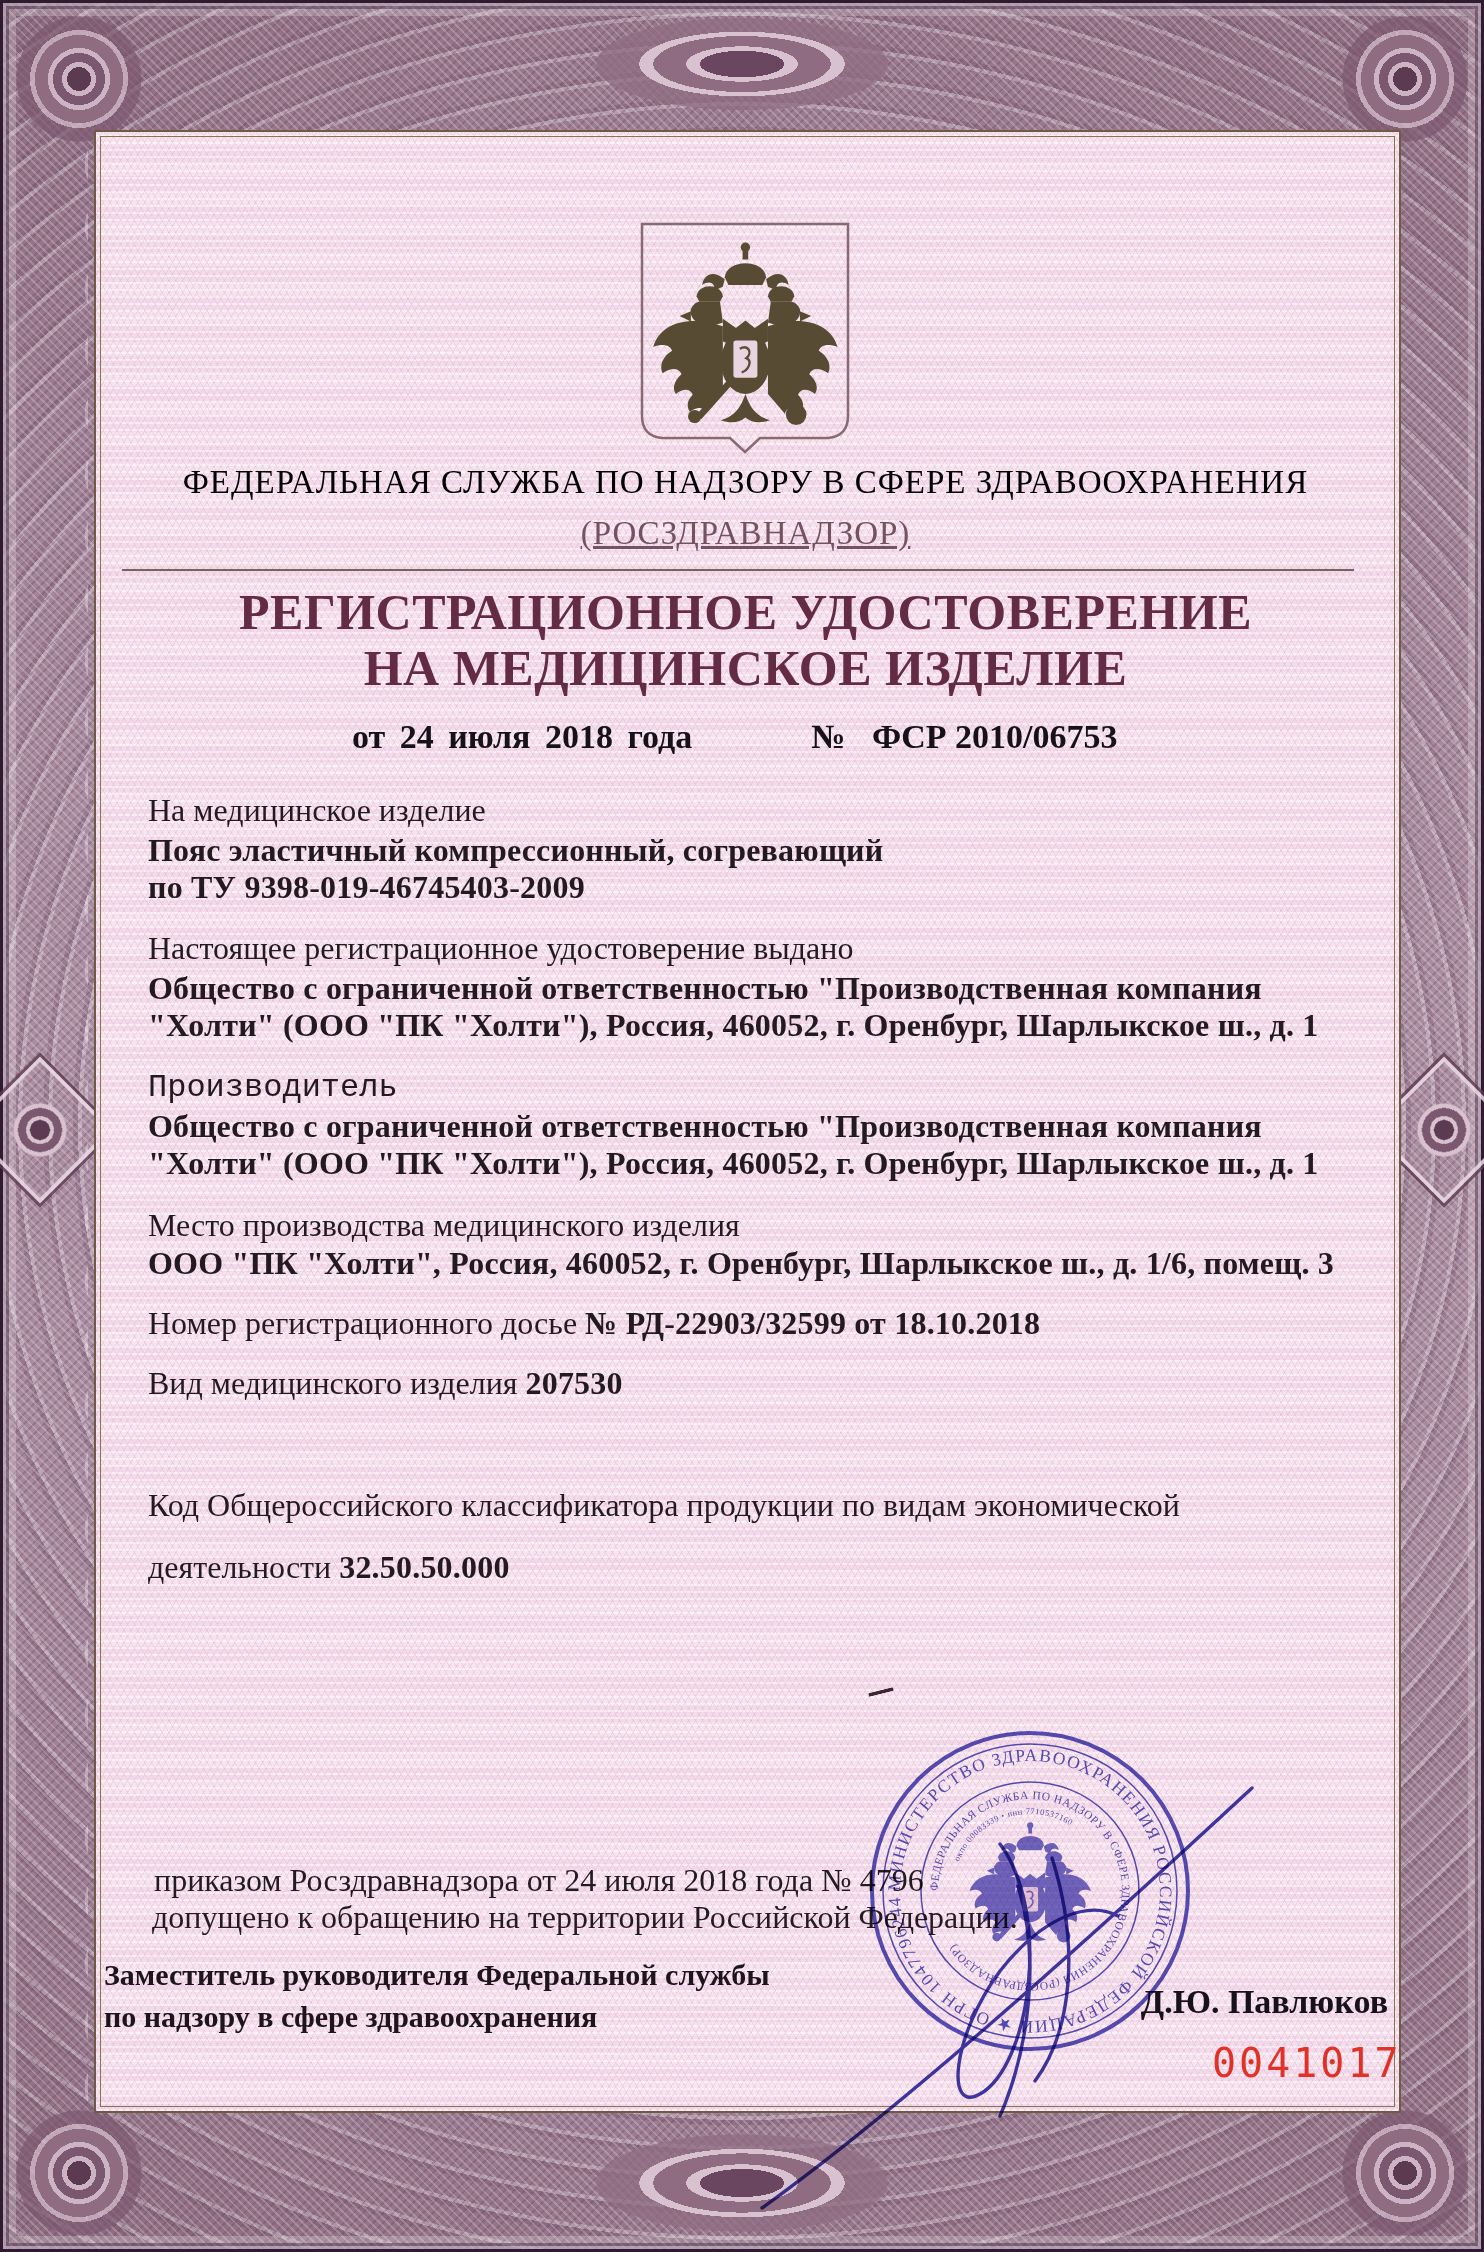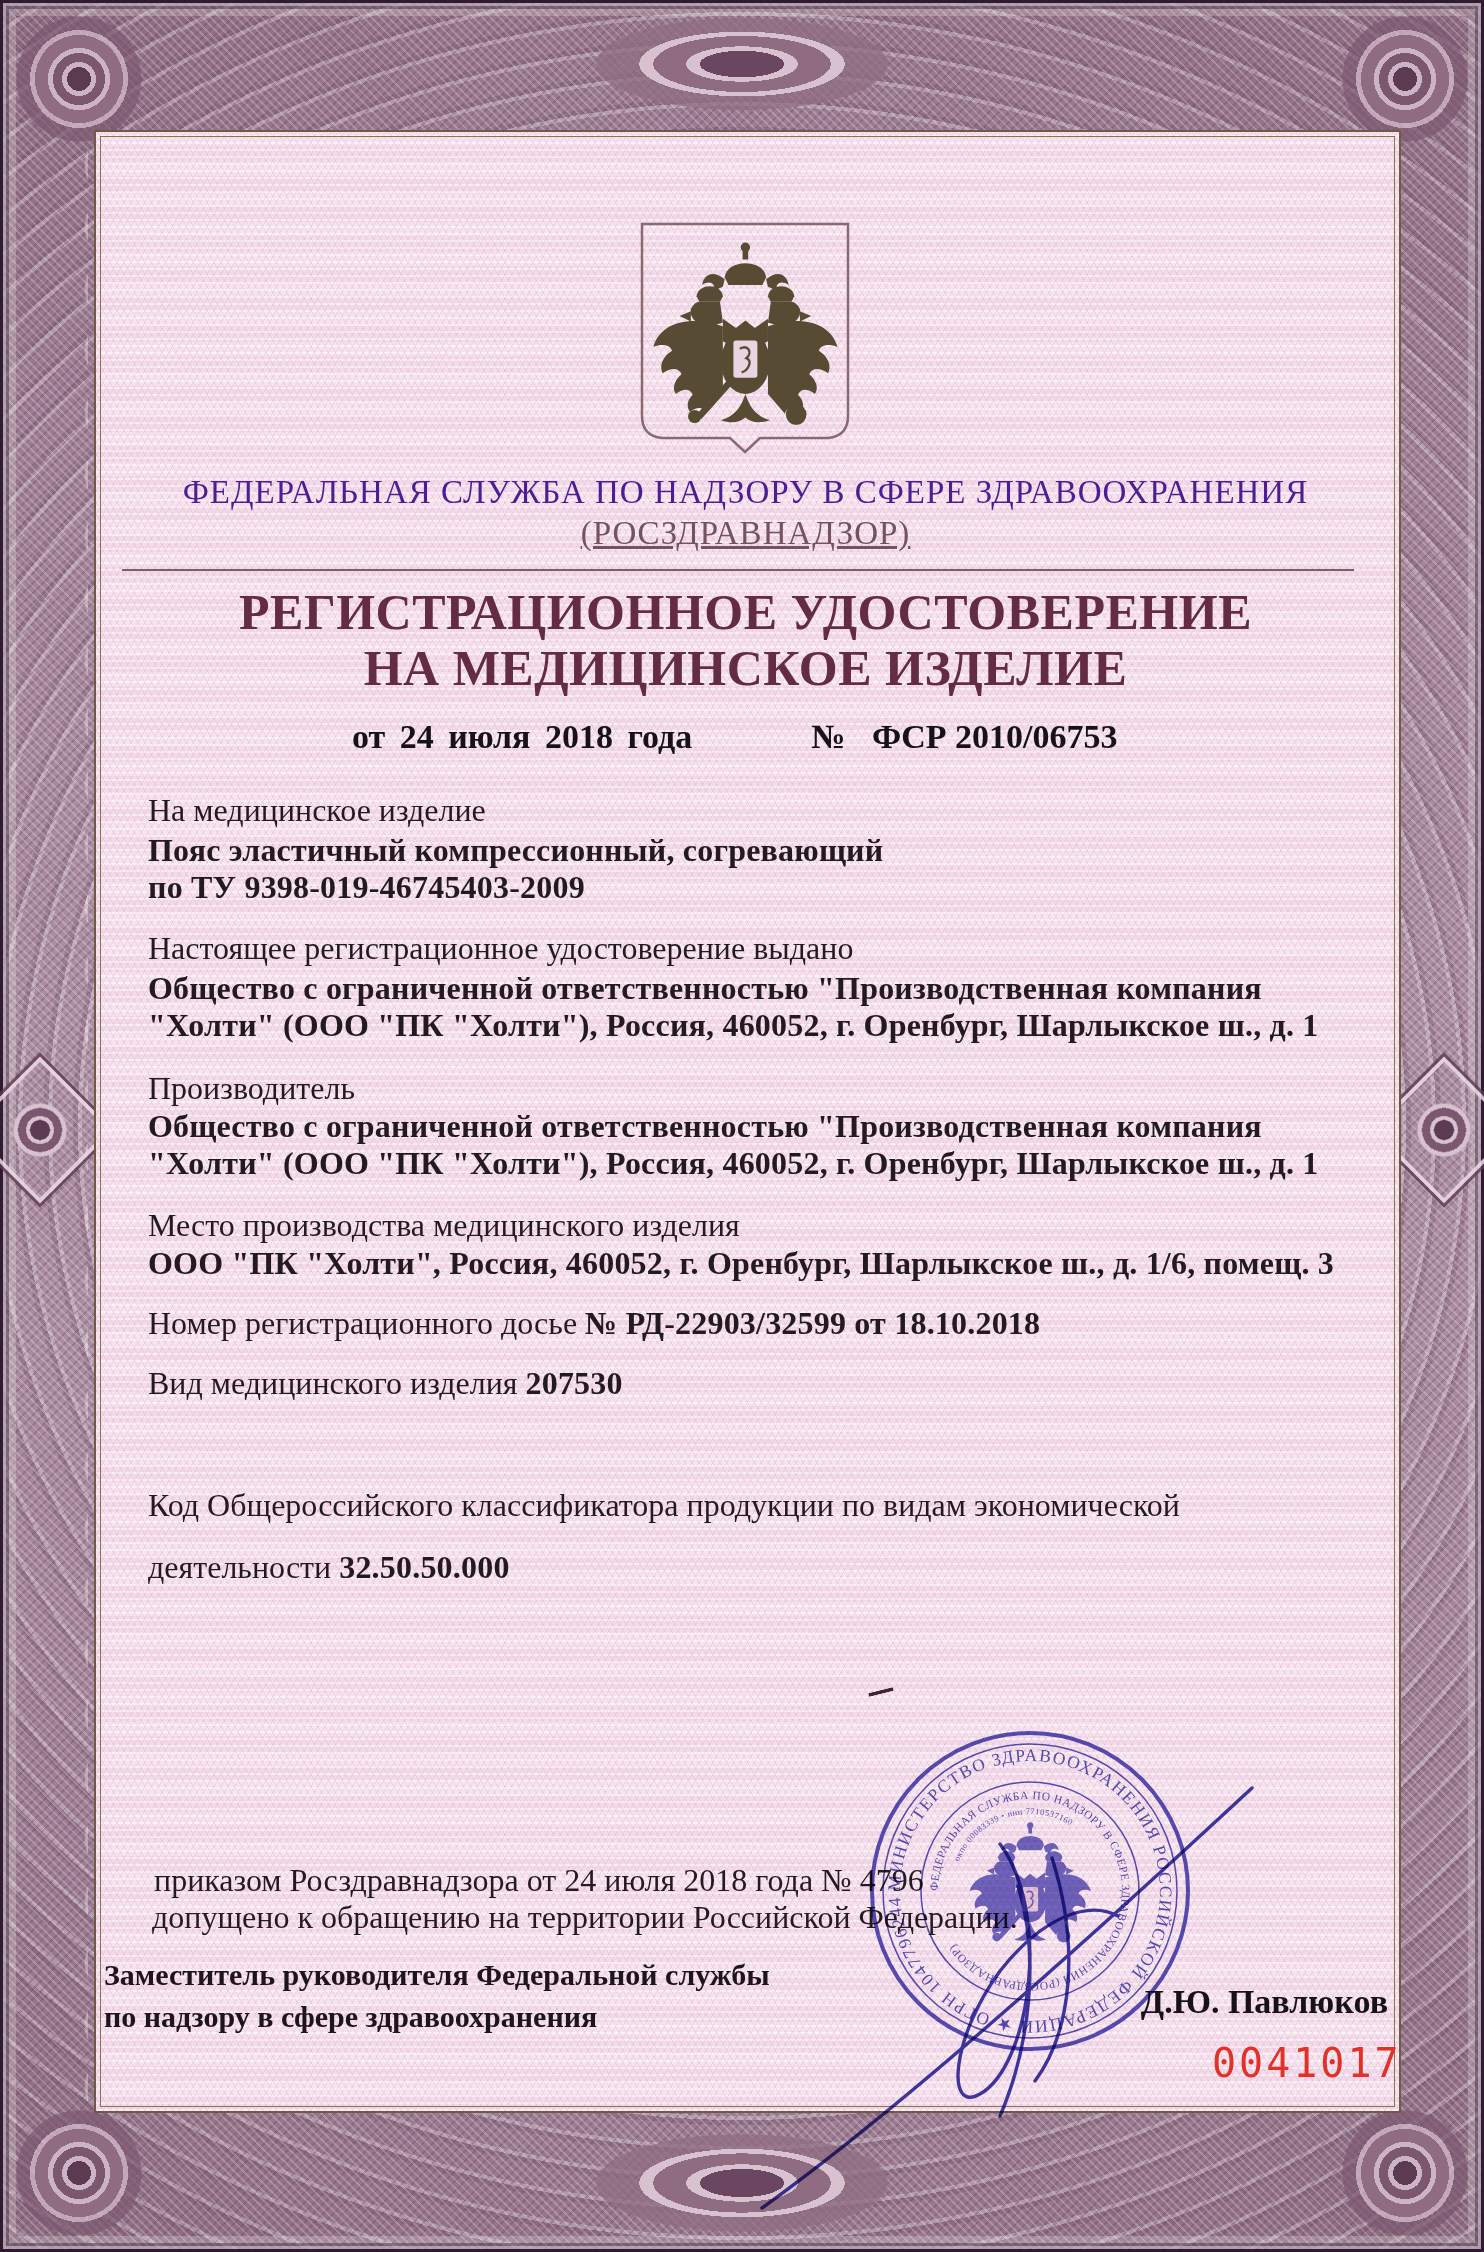--- a/index.html
+++ b/index.html
@@ -49,21 +49,21 @@
       repeating-linear-gradient(60deg, rgba(214,122,177,.17) 0 1px, rgba(0,0,0,0) 1px 6px),
       repeating-linear-gradient(-60deg, rgba(214,122,177,.17) 0 1px, rgba(0,0,0,0) 1px 6px),
       repeating-linear-gradient(0deg, rgba(255,255,255,.5) 0 2px, rgba(0,0,0,0) 2px 7px),
       repeating-linear-gradient(180deg, rgba(255,255,255,.22) 0 14px, rgba(0,0,0,0) 14px 30px),
       #f3dcea;
   }
   .paper::before{content:"";position:absolute;inset:4px;border:1px solid #8a7352;pointer-events:none;}
   
   .t{position:absolute;white-space:nowrap;color:#231a20;font-size:32px;line-height:40px;text-align:center;}
   .center{left:94px;width:1303px;text-align:center;}
-  .agency{top:472px;color:#4c1d95;font-size:33px;letter-spacing:1px;}
+  .agency{top:462px;color:#000000;font-size:33px;letter-spacing:1px;}
   .agency2{top:513px;color:#74525f;font-size:33px;letter-spacing:1px;text-decoration:underline;}
   .rule{position:absolute;left:122px;top:569px;width:1232px;height:0;border-top:2px solid rgba(74,56,48,.75);}
   .title1{top:592px;font-size:50px;font-weight:bold;color:#632c44;letter-spacing:.5px;}
   .title2{top:648px;font-size:50px;font-weight:bold;color:#632c44;letter-spacing:.5px;}
   .dateline{font-size:34px;font-weight:bold;color:#17121a;}
   .lbl{font-weight:normal;}
   .val{font-weight:bold;letter-spacing:.2px;}
   .footer-reg{font-size:32px;color:#241b22;}
   .footer-bold{font-size:30px;font-weight:bold;color:#1d141c;}
   .name{position:absolute;right:96px;top:1983px;font-size:34px;font-weight:bold;color:#17111c;}
@@ -139,21 +139,21 @@
   <div class="t dateline" style="left:872px;top:717px;">ФСР 2010/06753</div>
 
   <div class="t lbl" style="left:148px;top:790px;">На медицинское изделие</div>
   <div class="t val" style="left:148px;top:830px;">Пояс эластичный компрессионный, согревающий</div>
   <div class="t val" style="left:148px;top:867px;">по ТУ 9398-019-46745403-2009</div>
 
   <div class="t lbl" style="left:148px;top:928px;">Настоящее регистрационное удостоверение выдано</div>
   <div class="t val" style="left:148px;top:968px;">Общество с ограниченной ответственностью "Производственная компания</div>
   <div class="t val" style="left:148px;top:1005px;">"Холти" (ООО "ПК "Холти"), Россия, 460052, г. Оренбург, Шарлыкское ш., д. 1</div>
 
-  <div class="t lbl" style="left:148px;top:1068px;">Производитель</div>
+  <div class="t lbl" style="left:148px;top:1068px;font-family:Liberation Mono, monospace;">Производитель</div>
   <div class="t val" style="left:148px;top:1106px;">Общество с ограниченной ответственностью "Производственная компания</div>
   <div class="t val" style="left:148px;top:1143px;">"Холти" (ООО "ПК "Холти"), Россия, 460052, г. Оренбург, Шарлыкское ш., д. 1</div>
 
   <div class="t lbl" style="left:148px;top:1205px;">Место производства медицинского изделия</div>
   <div class="t val" style="left:148px;top:1243px;">ООО "ПК "Холти", Россия, 460052, г. Оренбург, Шарлыкское ш., д. 1/6, помещ. 3</div>
 
   <div class="t" style="left:148px;top:1303px;">
     <span class="lbl">Номер регистрационного досье</span>
     <span> </span>
     <span class="val">№ РД-22903/32599 от 18.10.2018</span>

